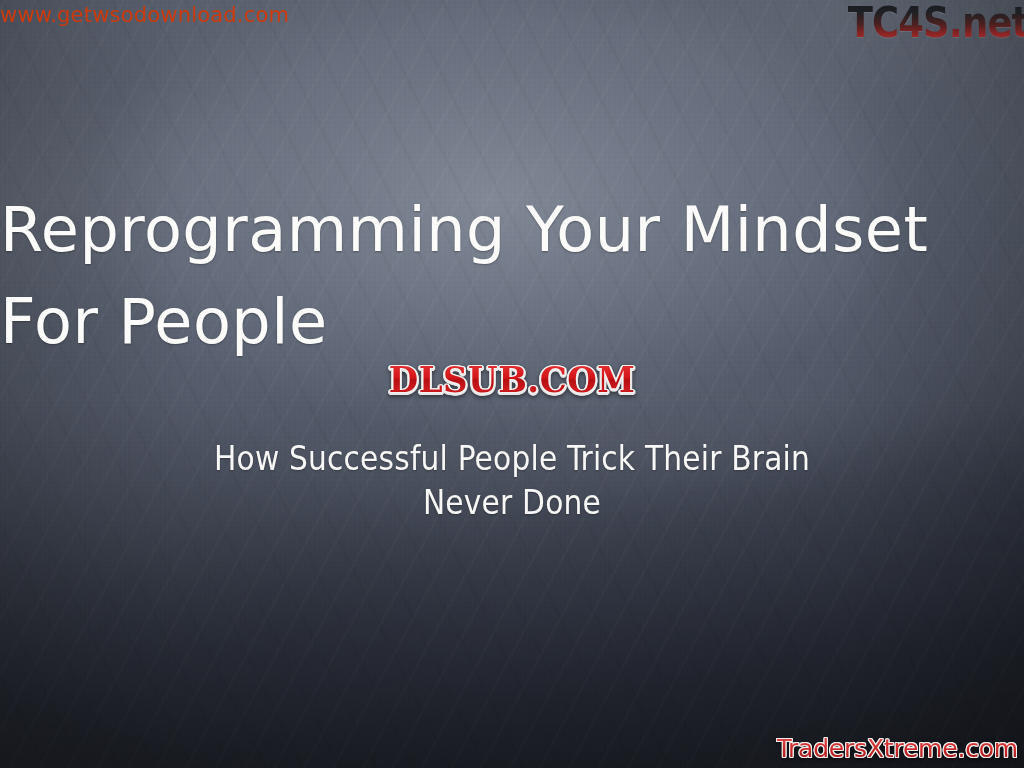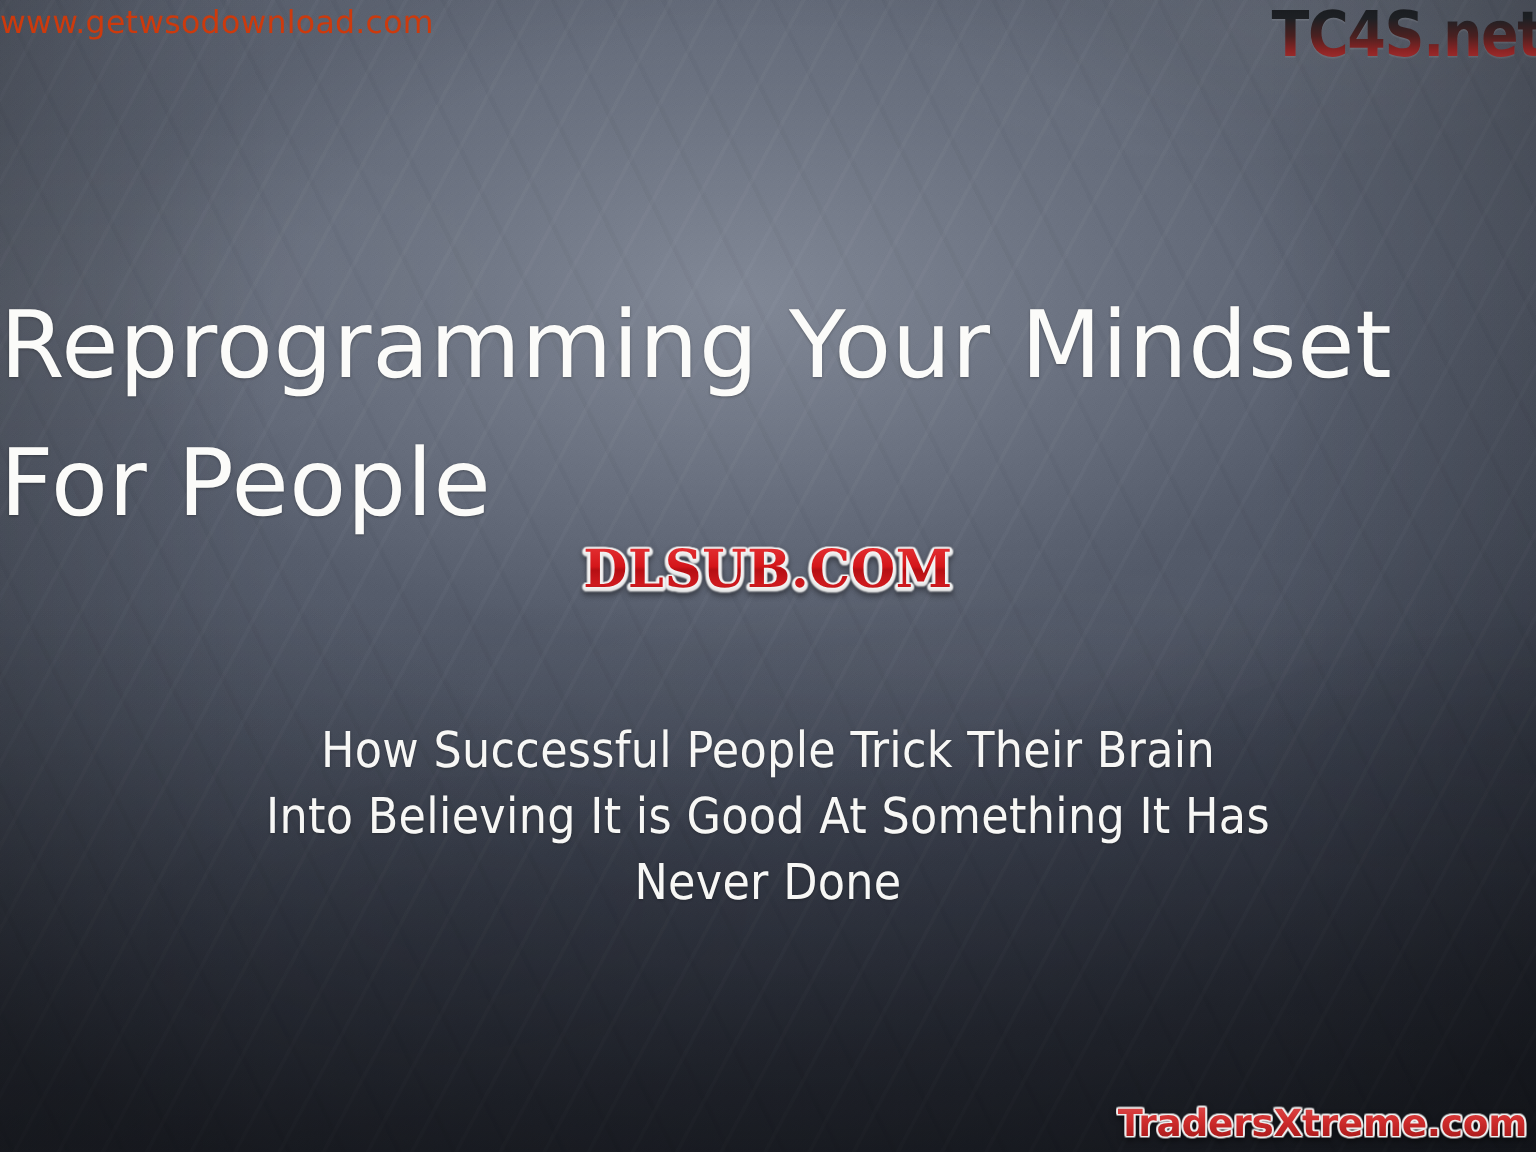--- a/index.html
+++ b/index.html
@@ -185,39 +185,39 @@
       drop-shadow(-1px 0 0 #f2f2f2)
       drop-shadow(0 1px 0 #f2f2f2)
       drop-shadow(0 -1px 0 #f2f2f2)
       drop-shadow(1px 1px 0 #e8e8e8)
       drop-shadow(-1px 1px 0 #e8e8e8)
       drop-shadow(0 2px 2px rgba(0,0,0,0.45));
   }
 
   
   #subtitle {
-    top: 478px;
+    top: 437px;
     left: 0;
     width: 1024px;
     text-align: center;
     font-family: "DejaVu Sans Condensed", "DejaVu Sans", sans-serif;
     font-size: 33px;
     line-height: 44px;
     color: #f7f7f5;
     letter-spacing: 0.2px;
     text-shadow: 0 1px 2px rgba(0,0,0,0.28);
   }
   #subtitle .sline { display: block; white-space: nowrap; }
 
   
   #traders {
     bottom: 4px;
     right: 6px;
     font-family: "DejaVu Sans", sans-serif;
-    font-weight: bold;
+    font-weight: normal;
     font-size: 25px;
     line-height: 30px;
     letter-spacing: -0.2px;
     color: #cc3131;
     background-image: linear-gradient(to bottom,
         #e05050 0%,
         #cf2c2c 45%,
         #b52020 72%,
         #961717 100%);
     -webkit-background-clip: text;
@@ -251,19 +251,18 @@
     <span class="tline">Reprogramming Your Mindset</span>
     <span class="tline">For People</span>
   </div>
 
   <div class="layer" id="dlsub">
     <span class="stamp">DLSUB.COM</span>
   </div>
 
   <div class="layer" id="subtitle">
     <span class="sline">How Successful People Trick Their Brain</span>
-    <span class="sline">Into Believing It is Good At Something It Has</span>
     <span class="sline">Never Done</span>
   </div>
 
   <div class="layer" id="traders">TradersXtreme.com</div>
 
 </div>
 
 </body></html>

